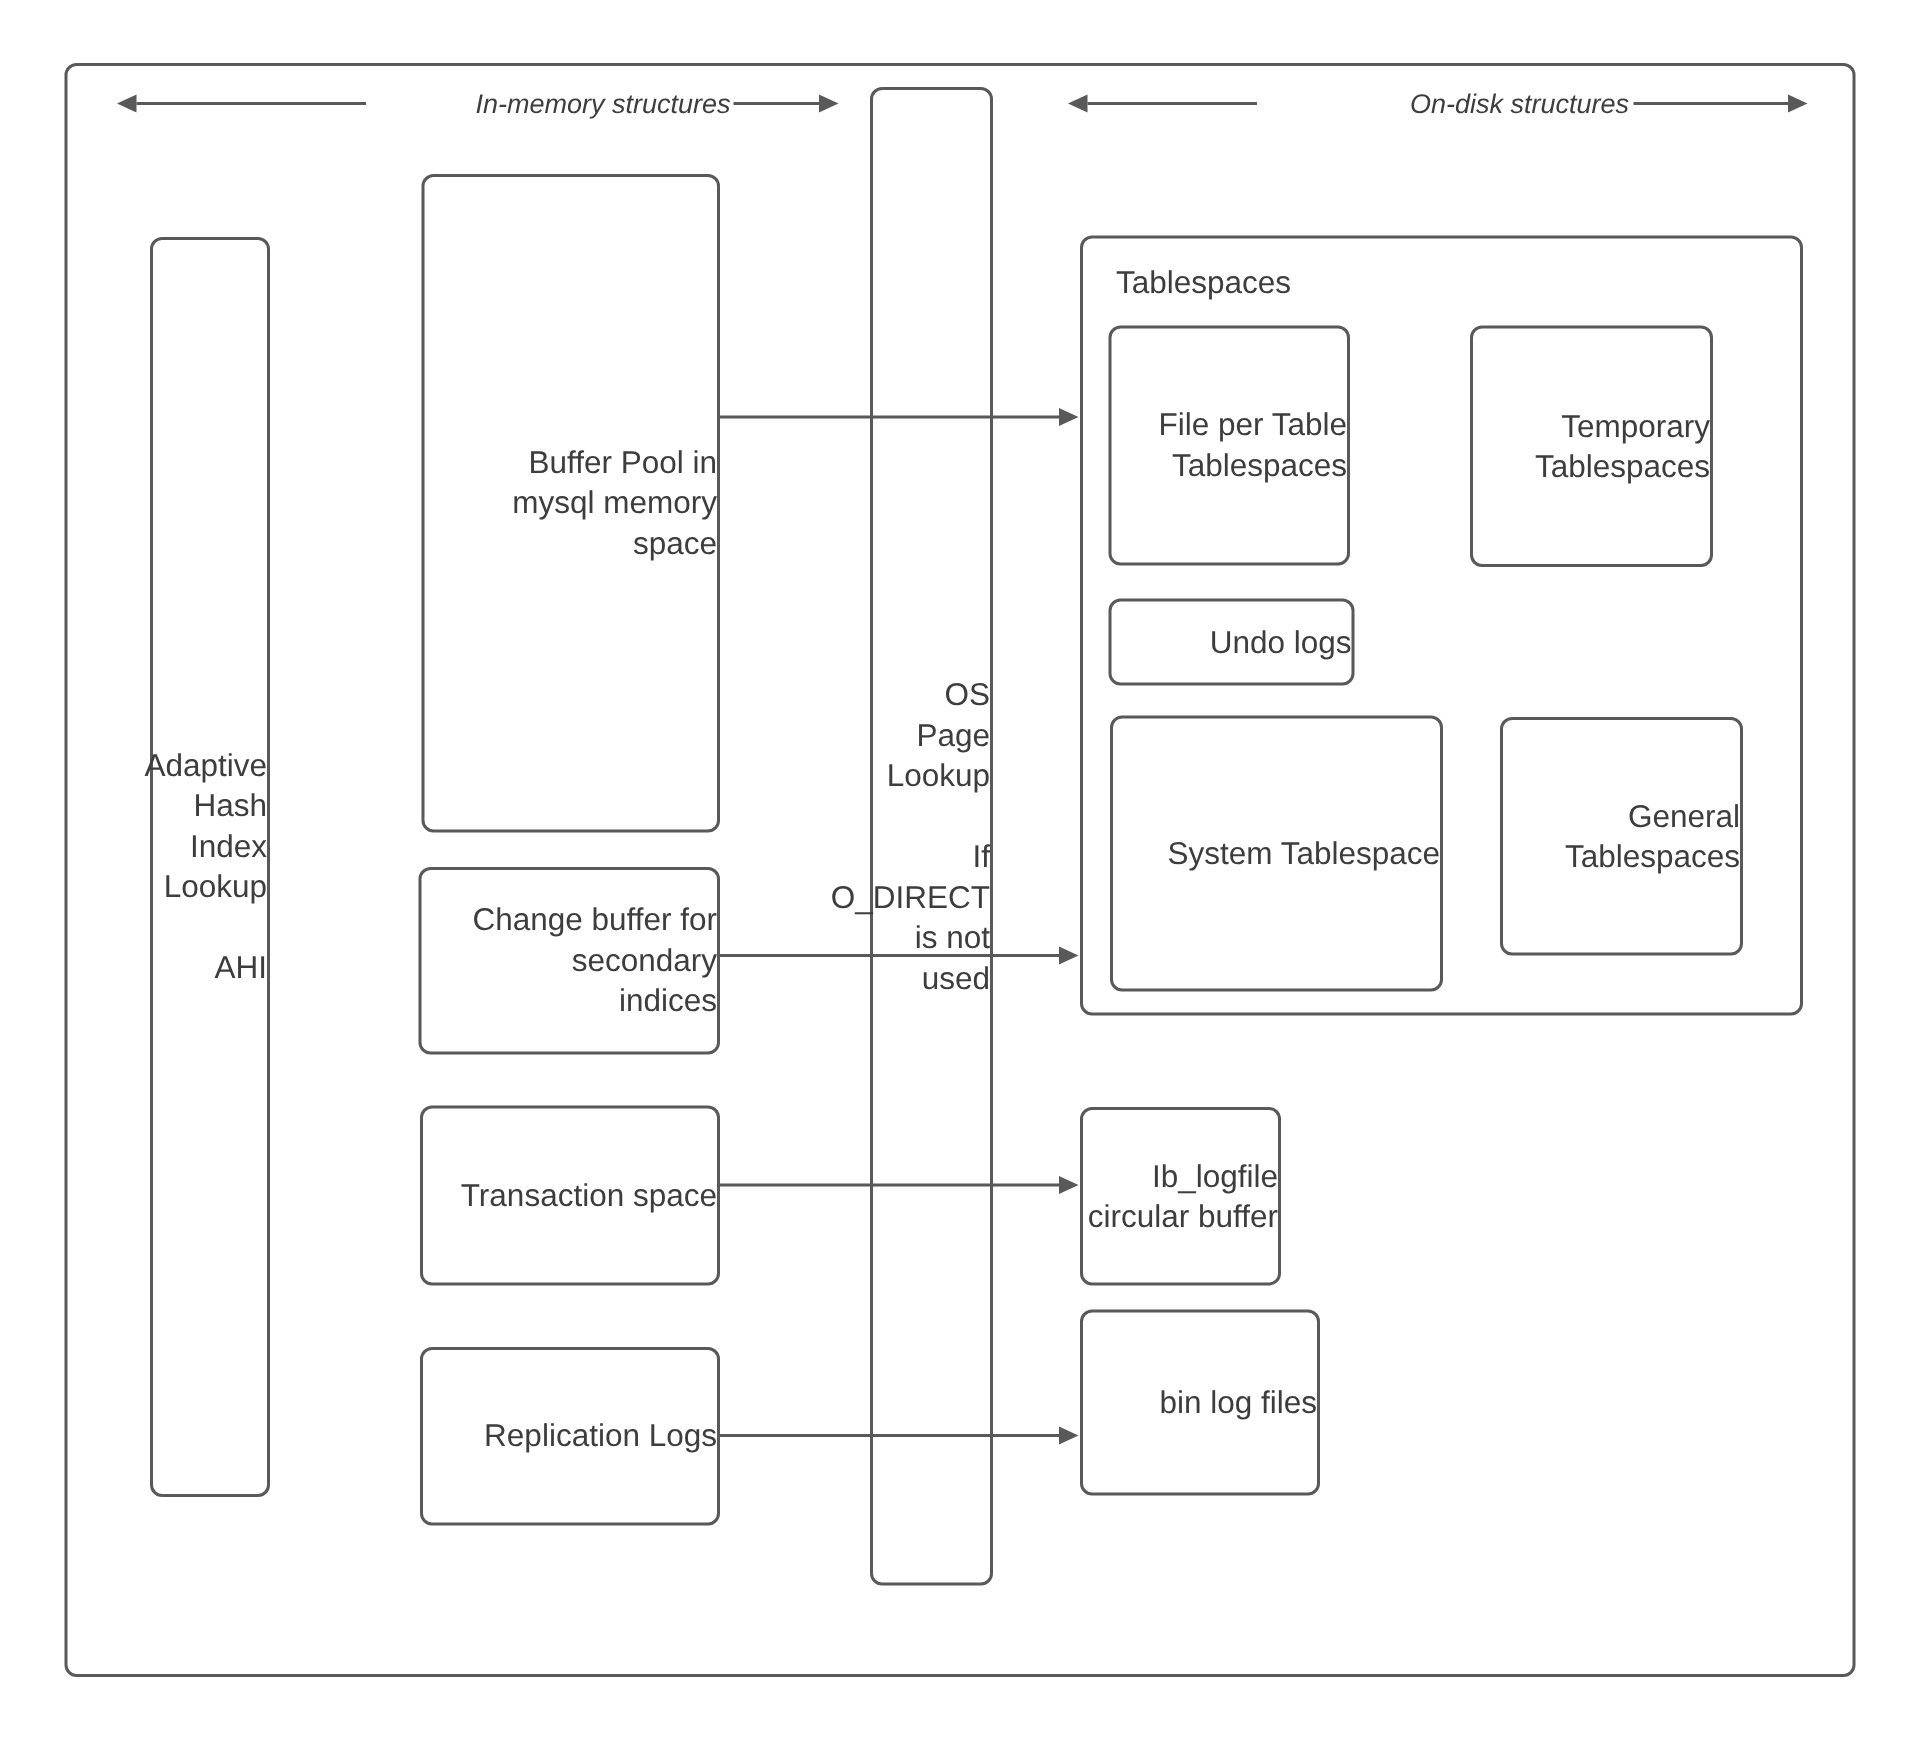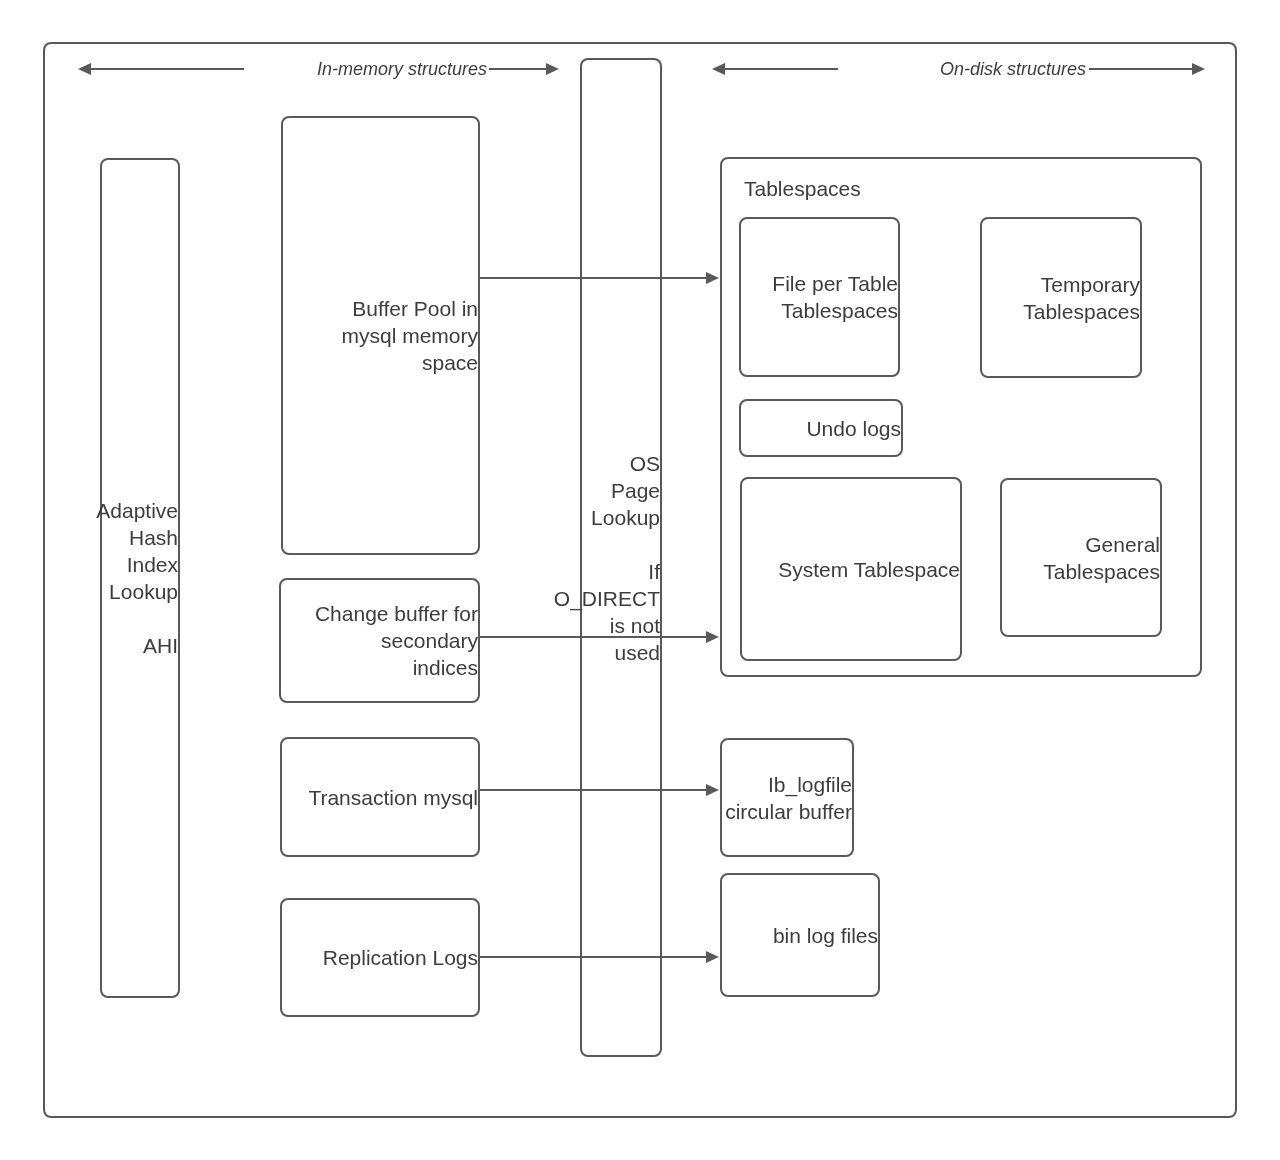--- a/index.html
+++ b/index.html
@@ -132,21 +132,21 @@
     <div class="ln">space</div>
   </div>
 
   <div class="box n-change-buffer">
     <div class="ln">Change buffer for</div>
     <div class="ln">secondary</div>
     <div class="ln">indices</div>
   </div>
 
   <div class="box n-transaction">
-    <div class="ln">Transaction mysql</div>
+    <div class="ln">Transaction space</div>
   </div>
 
   <div class="box n-replication">
     <div class="ln">Replication Logs</div>
   </div>
 
   <div class="box n-os-cache">
     <div class="ln">OS</div>
     <div class="ln">Page</div>
     <div class="ln">Lookup</div>

